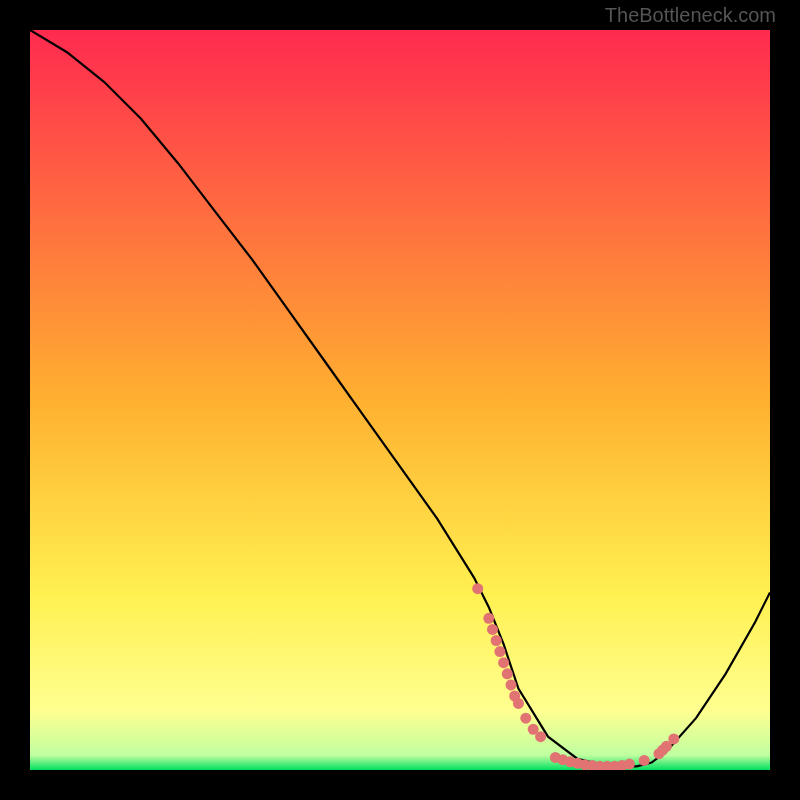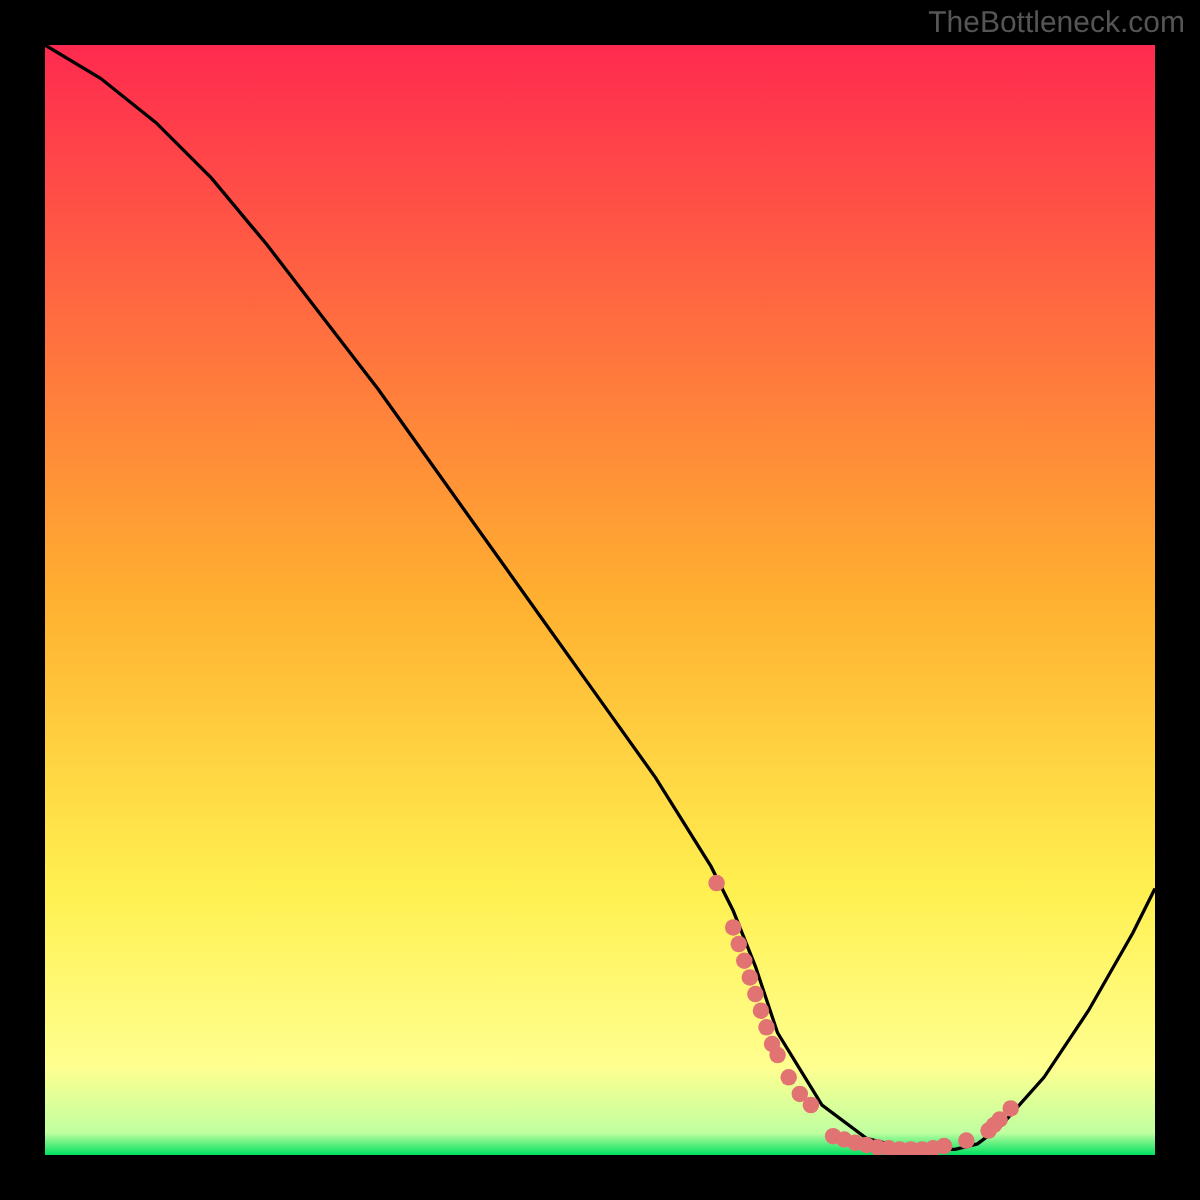--- a/index.html
+++ b/index.html
@@ -8,21 +8,21 @@
     background: #000;
     width: 800px;
     height: 800px;
     overflow: hidden;
     position: relative;
     font-family: Arial, sans-serif;
   }
   .watermark {
     position: absolute;
     top: 4px;
-    right: 10px;
+    right: 24px;
     color: #555;
     font-size: 20px;
     font-weight: 500;
     z-index: 10;
   }
   .plot-area {
     position: absolute;
     left: 30px;
     top: 30px;
     width: 740px;

